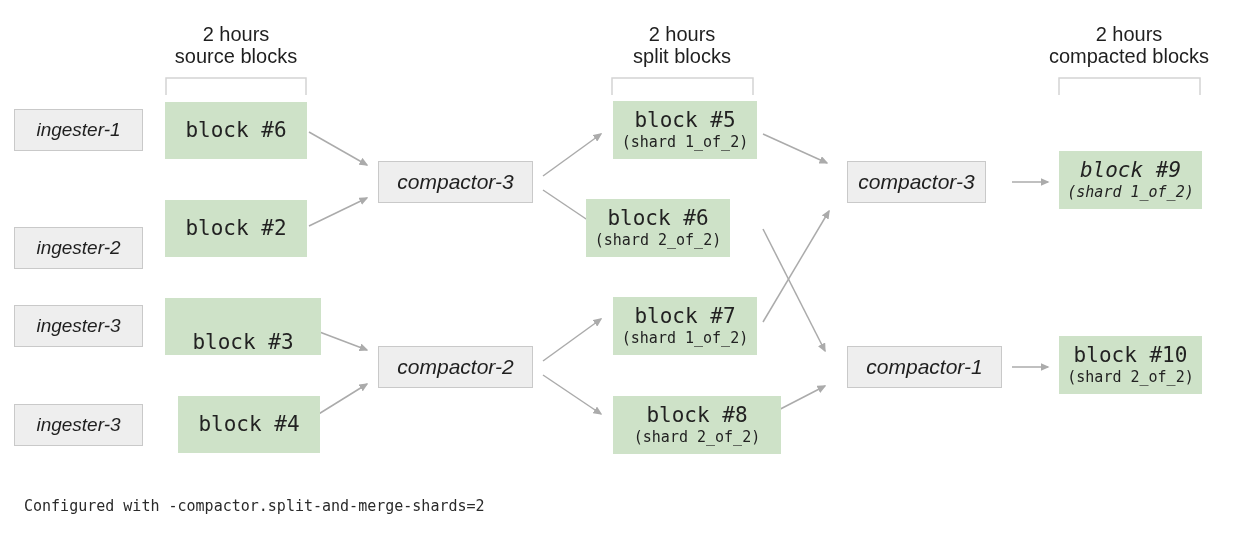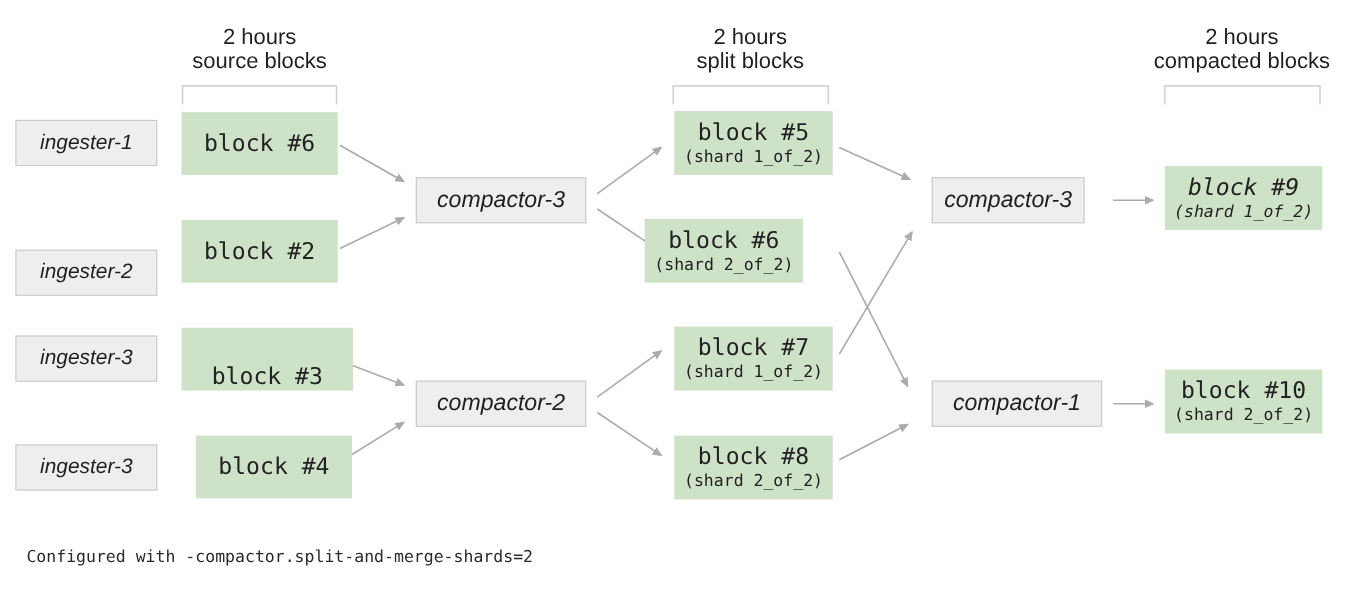--- a/index.html
+++ b/index.html
@@ -136,21 +136,21 @@
     <div class="bshard">(shard 1_of_2)</div>
   </div>
   <div class="block" style="left:586px;top:199px;width:144px;height:58px;text-align:center;">
     <div class="blabel">block #6</div>
     <div class="bshard">(shard 2_of_2)</div>
   </div>
   <div class="block" style="left:613px;top:297px;width:144px;height:58px;align-items:center;">
     <div class="blabel">block #7</div>
     <div class="bshard">(shard 1_of_2)</div>
   </div>
-  <div class="block" style="left:613px;top:396px;width:144px;height:58px;">
+  <div class="block" style="left:613px;top:396px;width:168px;height:58px;">
     <div class="blabel">block #8</div>
     <div class="bshard">(shard 2_of_2)</div>
   </div>
 
   <div class="node compactor" style="left:847px;top:161px;width:139px;height:42px;">
     <span>compactor-3</span>
   </div>
   <div class="node compactor" style="left:847px;top:346px;width:155px;height:42px;">
     <span>compactor-1</span>
   </div>

